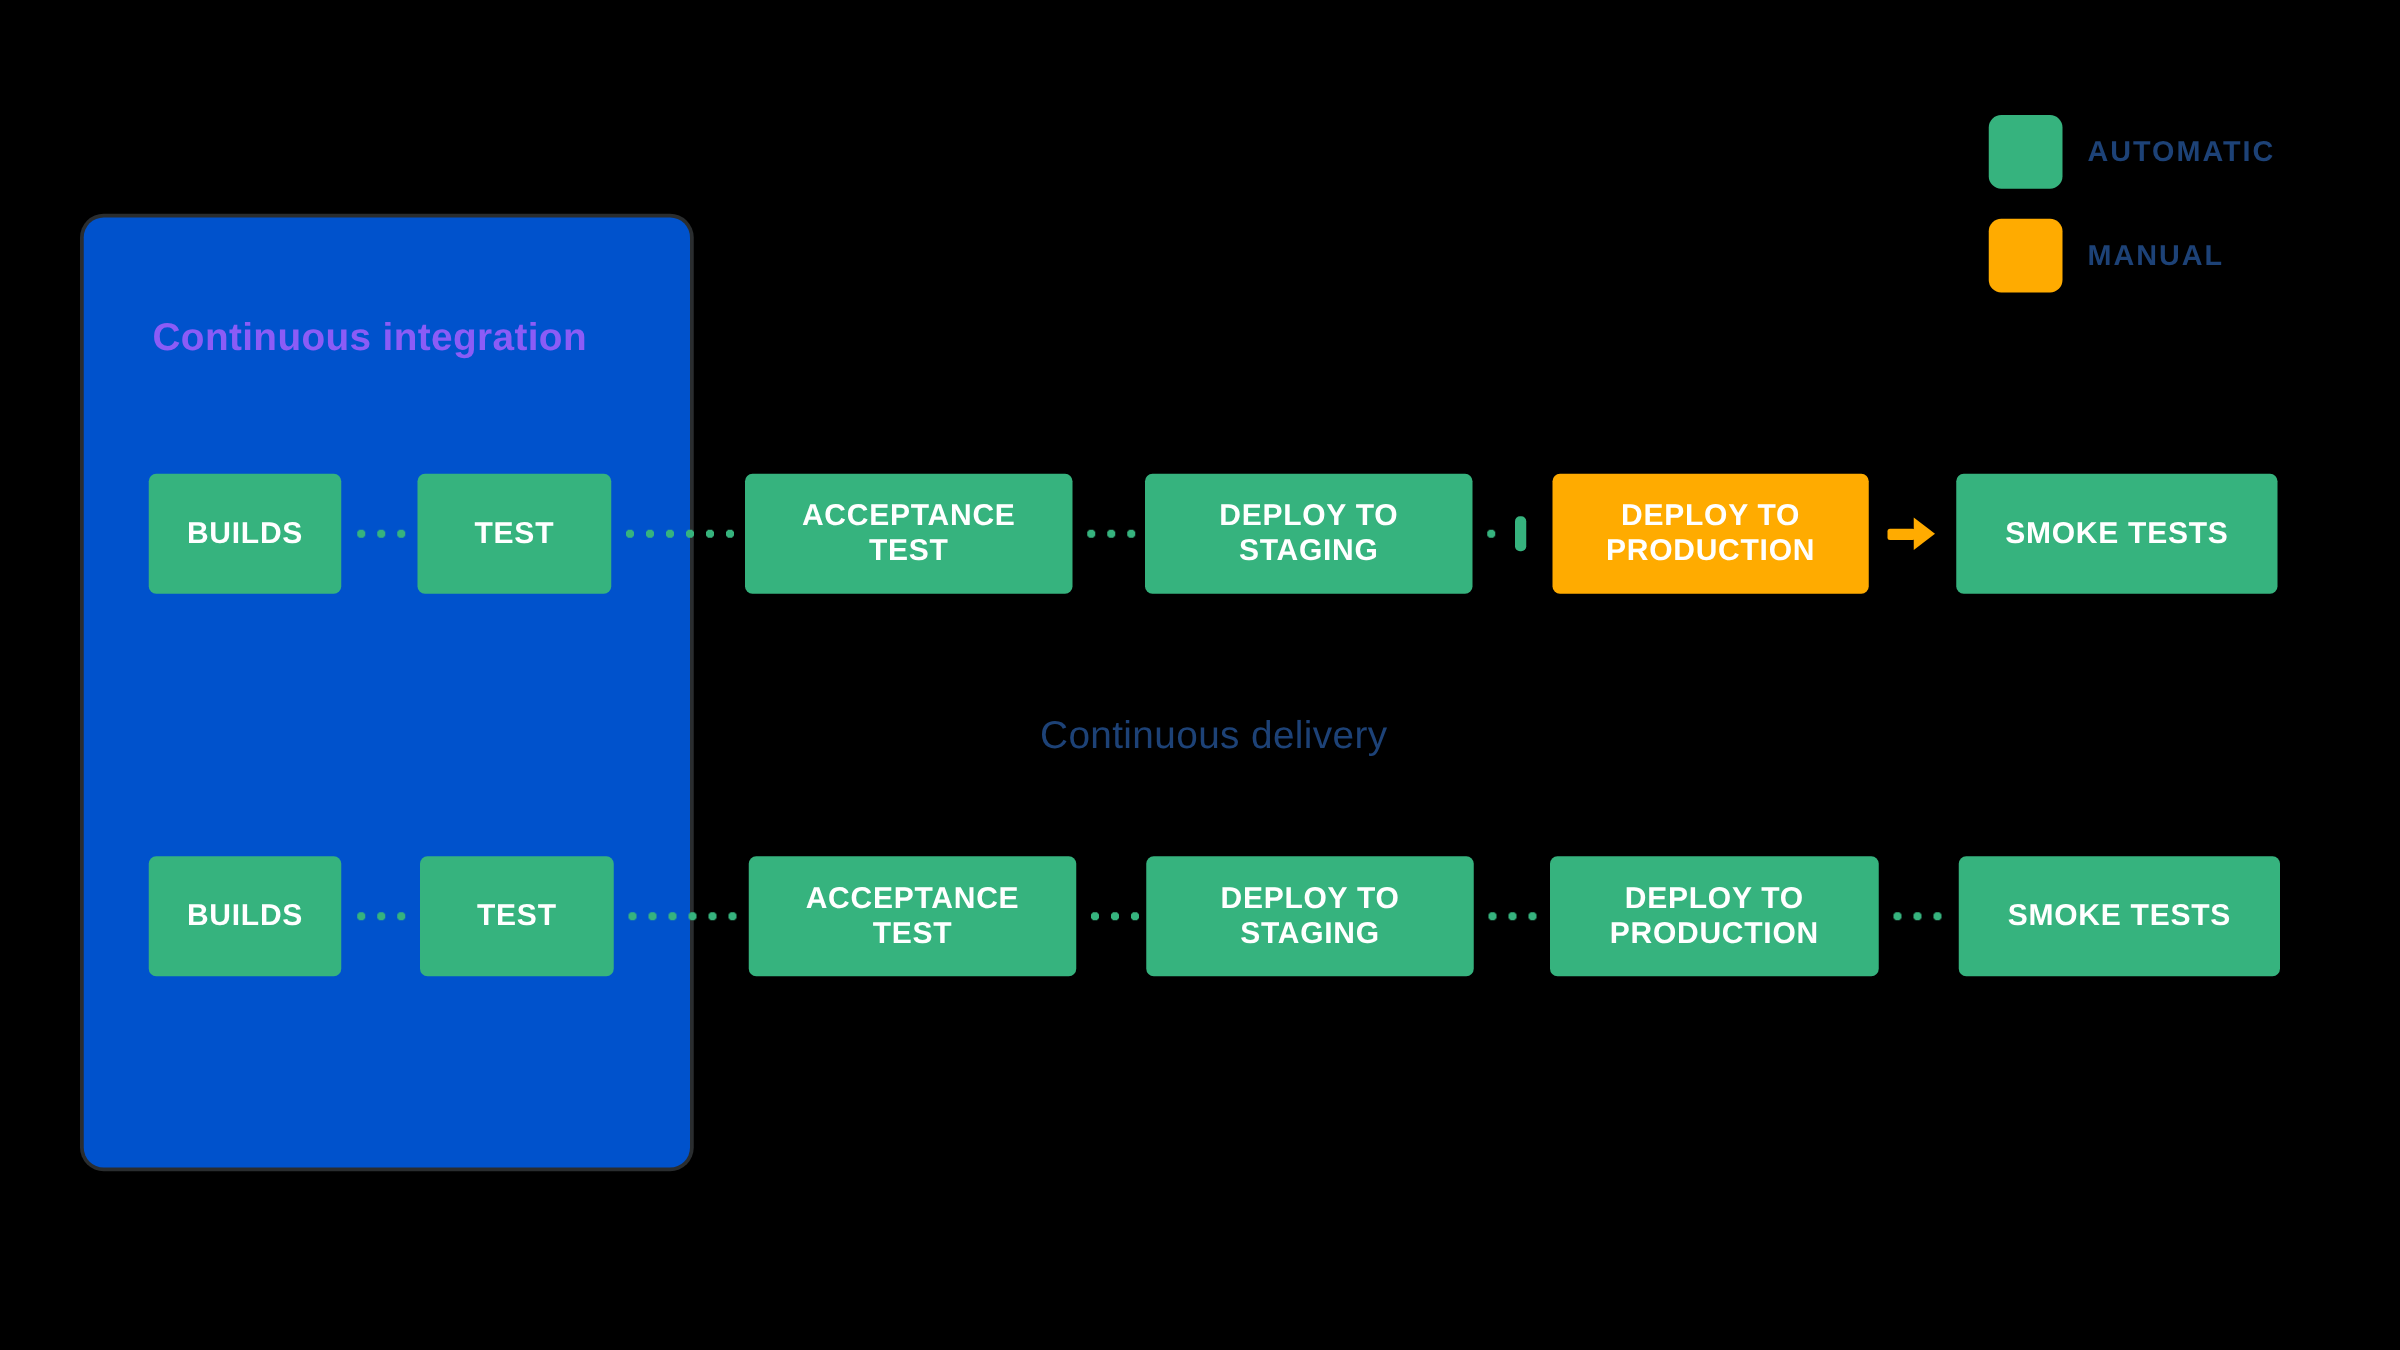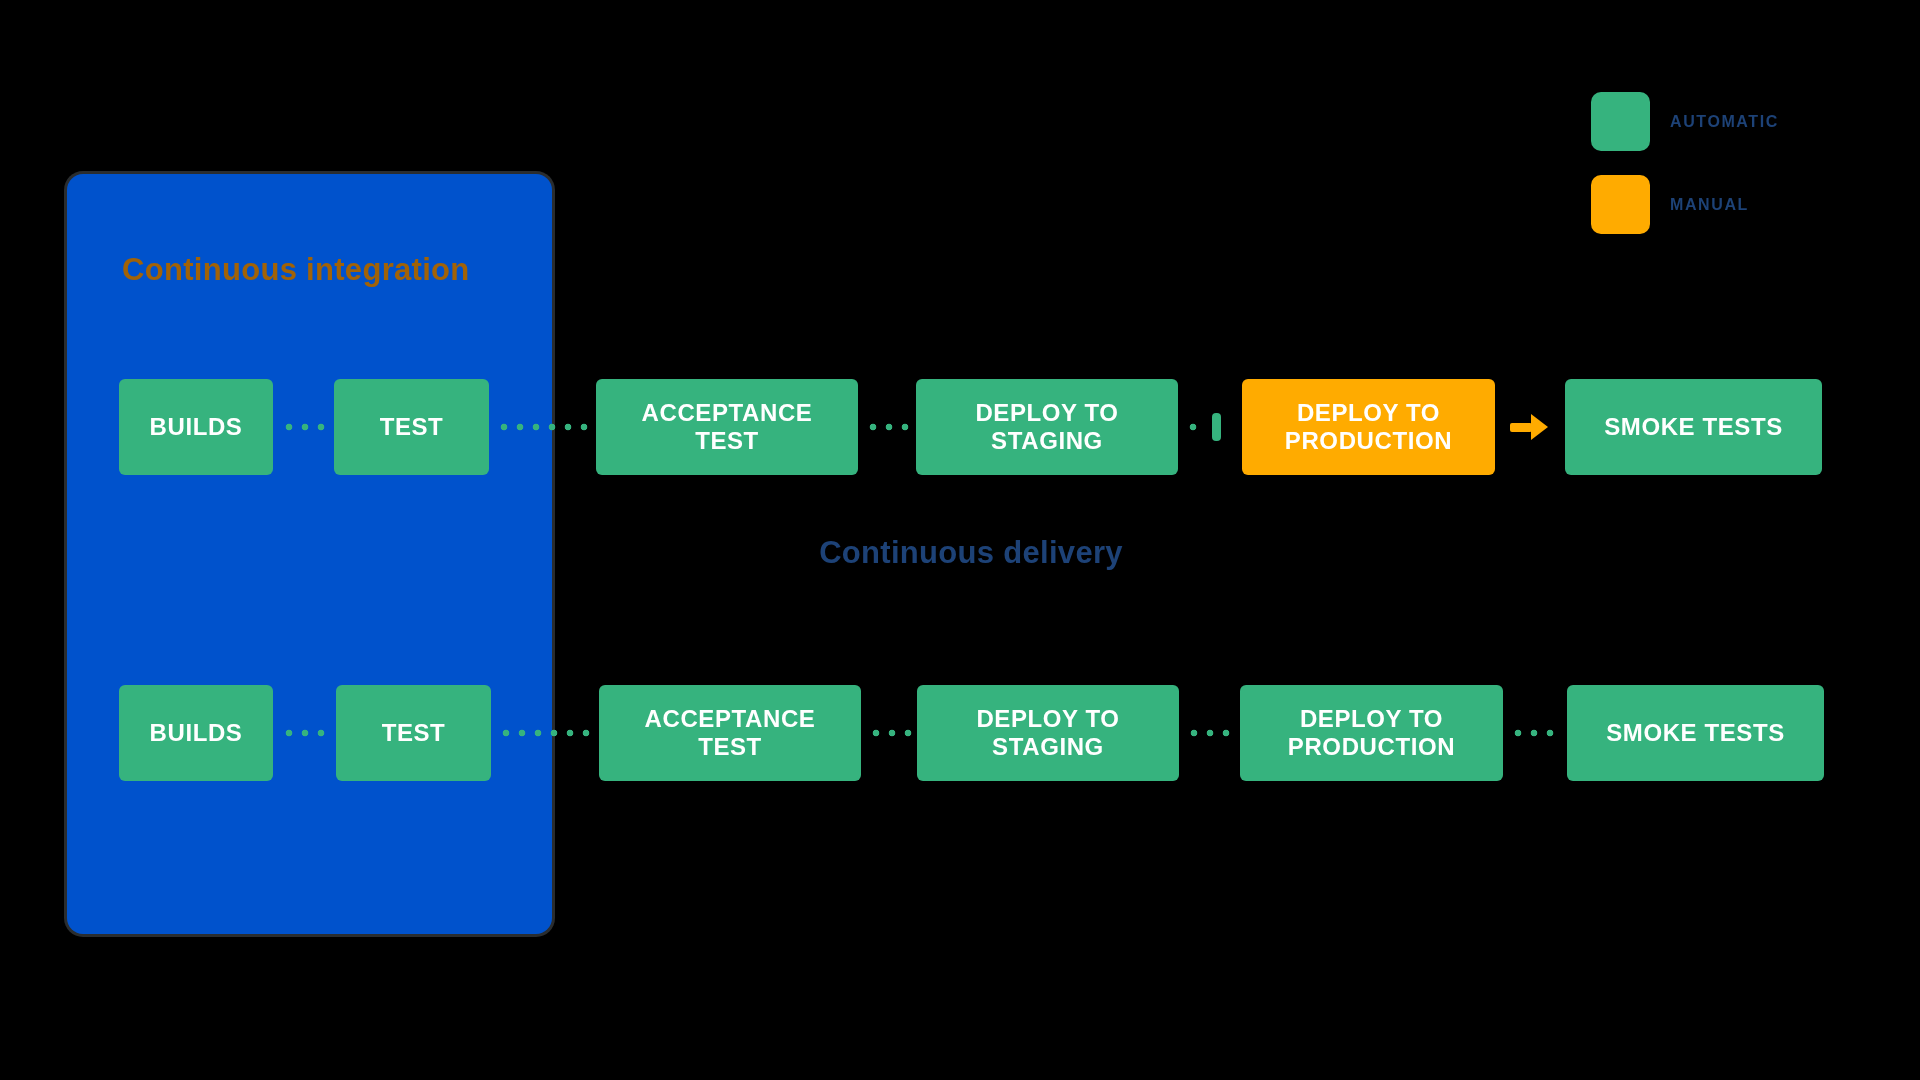--- a/index.html
+++ b/index.html
@@ -24,21 +24,21 @@
     width: 485px;
     height: 760px;
     background: #0052CC;
     border-radius: 16px;
     box-shadow: 0 0 0 3px rgba(150,160,170,0.28);
   }
   .ci-title {
     position: absolute;
     left: 122px;
     top: 252px;
-    color: #a16207;
+    color: #8b5cf6;
     font-size: 31px;
     font-weight: 600;
     letter-spacing: 0.3px;
     z-index: 3;
   }
 
   
   .box {
     position: absolute;
     height: 96px;
@@ -102,41 +102,42 @@
     border-left: 17px solid #FFAB00;
     margin-left: -1px;
   }
 
   
   .caption {
     position: absolute;
     transform: translateX(-50%);
     color: #1D4277;
     font-size: 31px;
-    font-weight: 700;
+    font-weight: 400;
     letter-spacing: 0.3px;
     white-space: nowrap;
+    margin-top: 35px;
   }
 
   
   .swatch {
     position: absolute;
     width: 59px;
     height: 59px;
     border-radius: 10px;
   }
   .swatch.green  { background: #36B37E; }
   .swatch.orange { background: #FFAB00; }
   .legend-label {
     position: absolute;
     height: 59px;
     display: flex;
     align-items: center;
     color: #1D4277;
-    font-size: 16px;
+    font-size: 23px;
     font-weight: 700;
     letter-spacing: 1.6px;
     white-space: nowrap;
   }
 </style>
 </head>
 <body>
 
 <div class="canvas">
 

